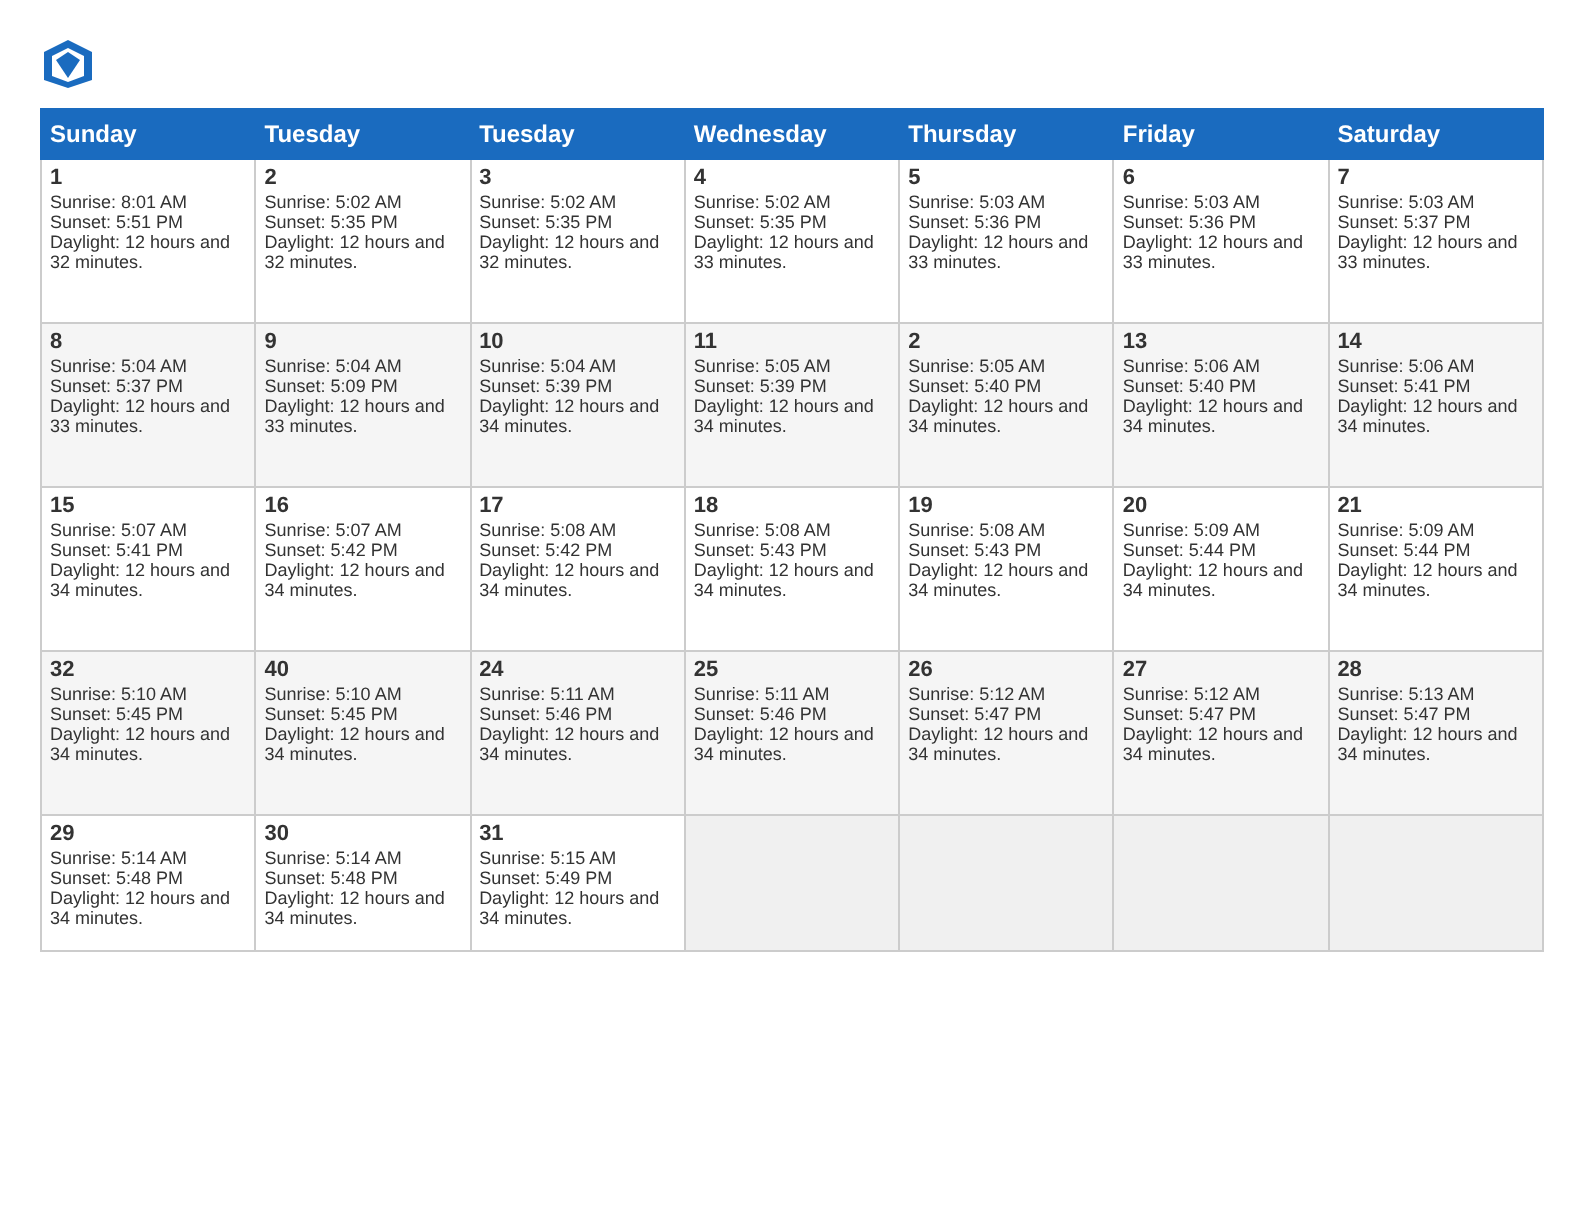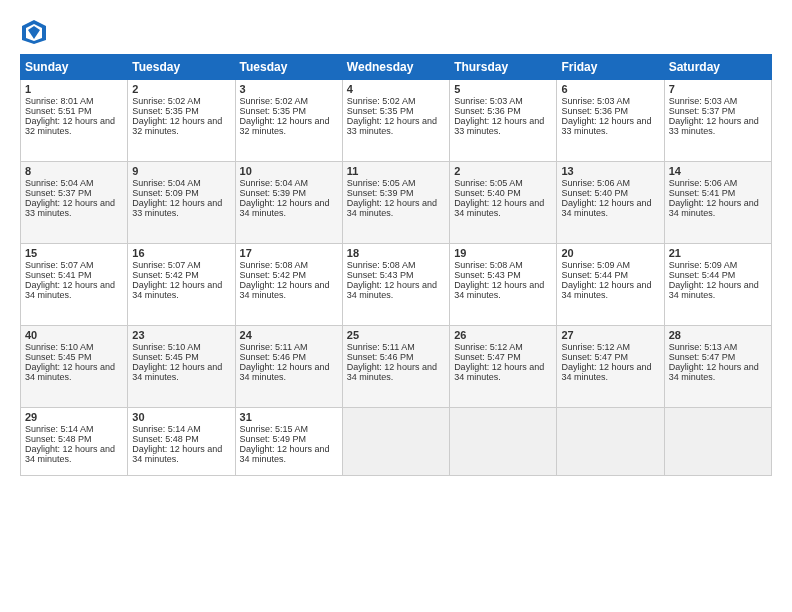--- a/index.html
+++ b/index.html
@@ -260,27 +260,27 @@
       </td>
           <td>
         <span class="day-num">21</span>
         <span>Sunrise: 5:09 AM</span><br>
         <span>Sunset: 5:44 PM</span><br>
         <span>Daylight: 12 hours and 34 minutes.</span>
       </td>
         </tr>
         <tr>
           <td>
-        <span class="day-num">40</span>
+        <span class="day-num">32</span>
         <span>Sunrise: 5:10 AM</span><br>
         <span>Sunset: 5:45 PM</span><br>
         <span>Daylight: 12 hours and 34 minutes.</span>
       </td>
           <td>
-        <span class="day-num">23</span>
+        <span class="day-num">40</span>
         <span>Sunrise: 5:10 AM</span><br>
         <span>Sunset: 5:45 PM</span><br>
         <span>Daylight: 12 hours and 34 minutes.</span>
       </td>
           <td>
         <span class="day-num">24</span>
         <span>Sunrise: 5:11 AM</span><br>
         <span>Sunset: 5:46 PM</span><br>
         <span>Daylight: 12 hours and 34 minutes.</span>
       </td>

